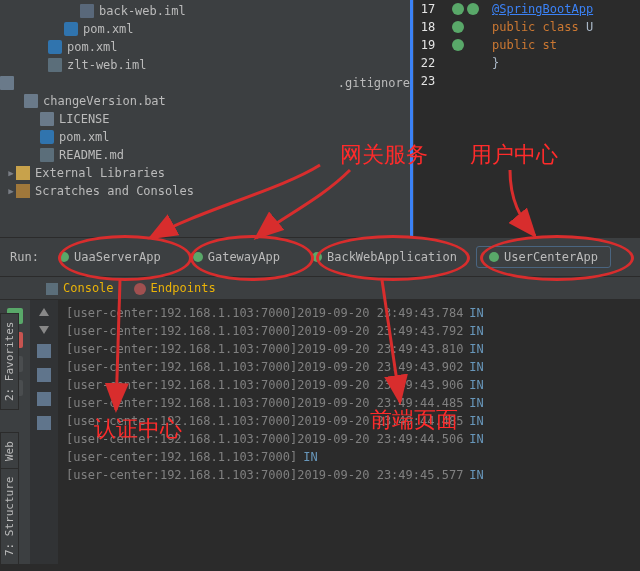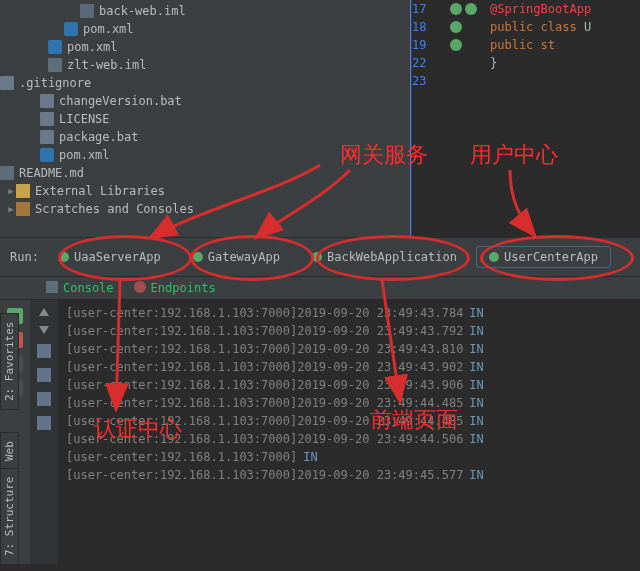--- a/index.html
+++ b/index.html
@@ -1,43 +1,43 @@
 <!DOCTYPE html>
 <html><head>
 <meta charset="utf-8">
 <style>
   html,body{margin:0;padding:0;width:640px;height:571px;background:#2b2b2b;font-family:Consolas,Menlo,monospace;font-size:12px;color:#a9b7c6;overflow:hidden;position:relative;}
   .top{display:flex;height:237px;}
-  .project-tree{width:410px;background:#3c3f41;border-right:1px solid #3b82f6;padding-top:2px;overflow:hidden;}
+  .project-tree{width:410px;background:#3c3f41;border-right:3px solid #3b82f6;padding-top:2px;overflow:hidden;}
   .tree-row{white-space:nowrap;padding:2px 0;display:flex;align-items:center;}
   .tree-row .ico{width:14px;height:14px;margin-right:5px;display:inline-block;}
   .i-folder{background:#59687a;border-radius:1px;}
   .i-file{background:#6a7a8a;border-radius:1px;}
   .i-m{background:#3074ae;border-radius:2px;}
   .i-x{background:#5b6e7a;border-radius:1px;}
   .i-md{background:#5b6e7a;border-radius:1px;}
   .i-arrow{width:10px;text-align:center;color:#7a7e85;font-size:9px;display:inline-block;}
   .tree-label{color:#bbbbbb;}
   .editor{flex:1;background:#2b2b2b;border-left:1px solid #3c3f41;}
   .gutter-row{display:flex;align-items:center;height:18px;}
-  .ln{width:28px;text-align:left;color:#3b82f6;padding-right:10px;}
+  .ln{width:28px;text-align:center;color:#e5e5e5;padding-right:10px;}
   .gi{width:40px;display:flex;gap:3px;align-items:center;}
   .gi span{width:12px;height:12px;border-radius:50%;}
   .code{white-space:nowrap;}
   .kw{color:#cc7832;}
-  .ann{color:#ef4444;}
+  .ann{color:#3b82f6;text-decoration:underline;}
   .bottom{position:relative;}
   .run-label{position:absolute;left:10px;top:13px;color:#bbbbbb;}
   .tabs{display:flex;align-items:center;padding:8px 0 8px 46px;background:#3c3f41;border-top:1px solid #2b2b2b;border-bottom:1px solid #2b2b2b;}
   .tab{display:flex;align-items:center;gap:5px;padding:3px 12px;margin-right:6px;border:1px solid transparent;border-radius:3px;cursor:pointer;}
   .tab .dot{width:10px;height:10px;border-radius:50%;background:#59a869;}
   .tab.active{border-color:#4a6580;}
   .tab-label{color:#bbbbbb;}
   .toolbar{display:flex;align-items:center;padding:4px 0 4px 46px;background:#3c3f41;border-bottom:1px solid #2b2b2b;gap:20px;}
-  .toolbar .item{color:#22c55e;display:flex;align-items:flex-start;gap:5px;}
+  .toolbar .item{color:#eab308;display:flex;align-items:flex-end;gap:5px;}
   .run-body{display:flex;height:264px;}
   .run-side{width:30px;background:#3c3f41;display:flex;}
   .side-col{width:30px;display:flex;flex-direction:column;gap:8px;align-items:center;padding-top:8px;}
   .side-btn{width:16px;height:16px;background:#4a4d4f;border-radius:2px;}
   .console-wrap{flex:1;display:flex;}
   .console-icons{width:28px;background:#313335;display:flex;flex-direction:column;align-items:center;gap:10px;padding-top:8px;}
   .ci{width:14px;height:14px;}
   .console{flex:1;background:#2b2b2b;padding:4px 8px;white-space:nowrap;overflow:hidden;}
   .cl{height:18px;line-height:18px;display:flex;}
   .log-src{color:#808080;}
@@ -65,41 +65,37 @@
           <span class="tree-label">pom.xml</span>
         </div>
         <div class="tree-row" style="padding-left: 48px;">
           <span class="ico i-m"></span>
           <span class="tree-label">pom.xml</span>
         </div>
         <div class="tree-row" style="padding-left: 48px;">
           <span class="ico i-x"></span>
           <span class="tree-label">zlt-web.iml</span>
         </div>
-        <div class="tree-row" style="">
+        <div class="tree-row" style=" justify-content: space-between;">
           <span class="ico i-file"></span>
           <span class="tree-label">.gitignore</span>
         </div>
-        <div class="tree-row" style="padding-left: 40px; align-items: flex-end;">
+        <div class="tree-row" style="padding-left: 24px; align-items: flex-end;">
           <span class="ico i-file"></span>
           <span class="tree-label">changeVersion.bat</span>
         </div>
         <div class="tree-row" style="padding-left: 40px;">
           <span class="ico i-file"></span>
           <span class="tree-label">LICENSE</span>
         </div>
         <div class="tree-row" style="padding-left: 40px;">
-          <span class="ico i-file"></span>
-          <span class="tree-label">package.bat</span>
-        </div>
-        <div class="tree-row" style="padding-left: 40px;">
           <span class="ico i-m"></span>
           <span class="tree-label">pom.xml</span>
         </div>
-        <div class="tree-row" style="">
+        <div class="tree-row" style="padding-left: 40px;">
           <span class="ico i-md"></span>
           <span class="tree-label">README.md</span>
         </div>
       </div>
     <div class="tree-row" style="padding-left:6px;">
       <span class="i-arrow">▶</span>
       <span class="ico" style="background:#c8a24b;"></span>
       <span class="tree-label">External Libraries</span>
     </div>
     <div class="tree-row" style="padding-left:6px;">

